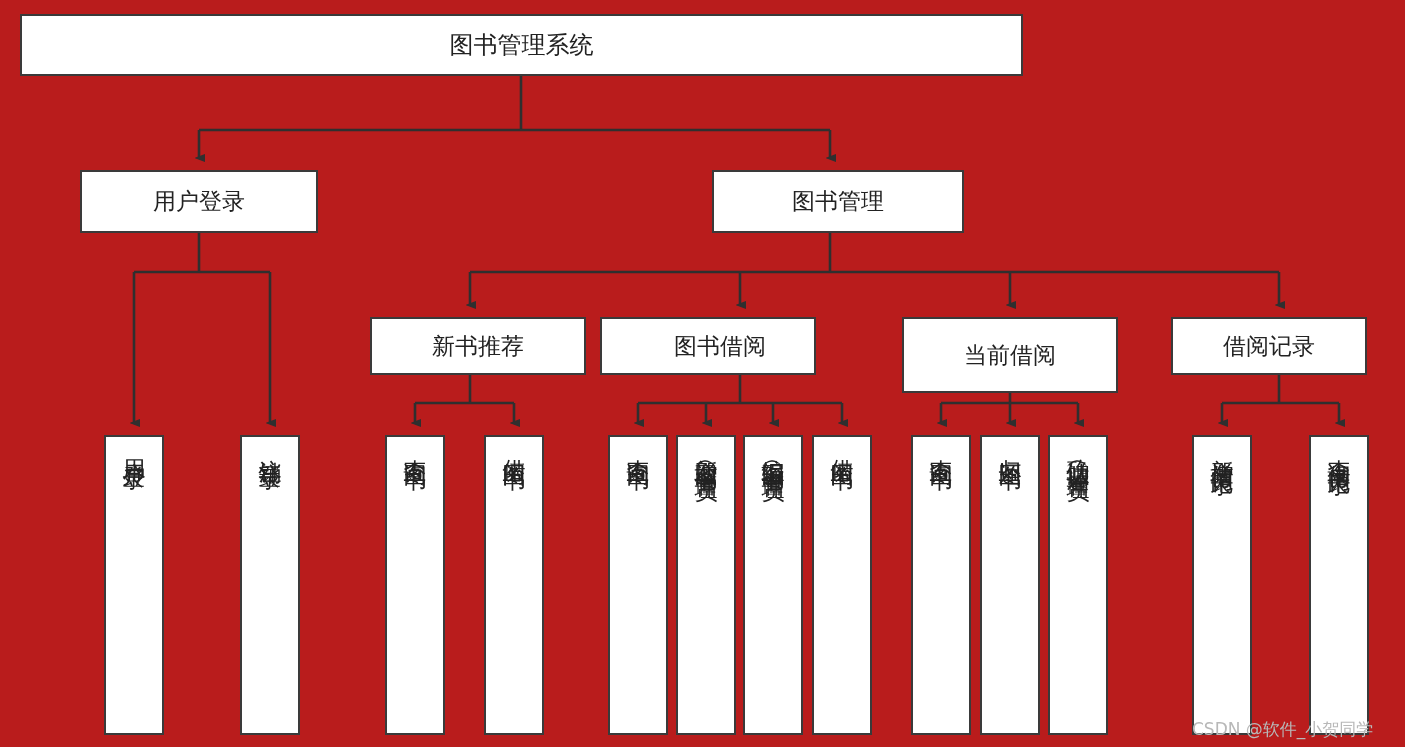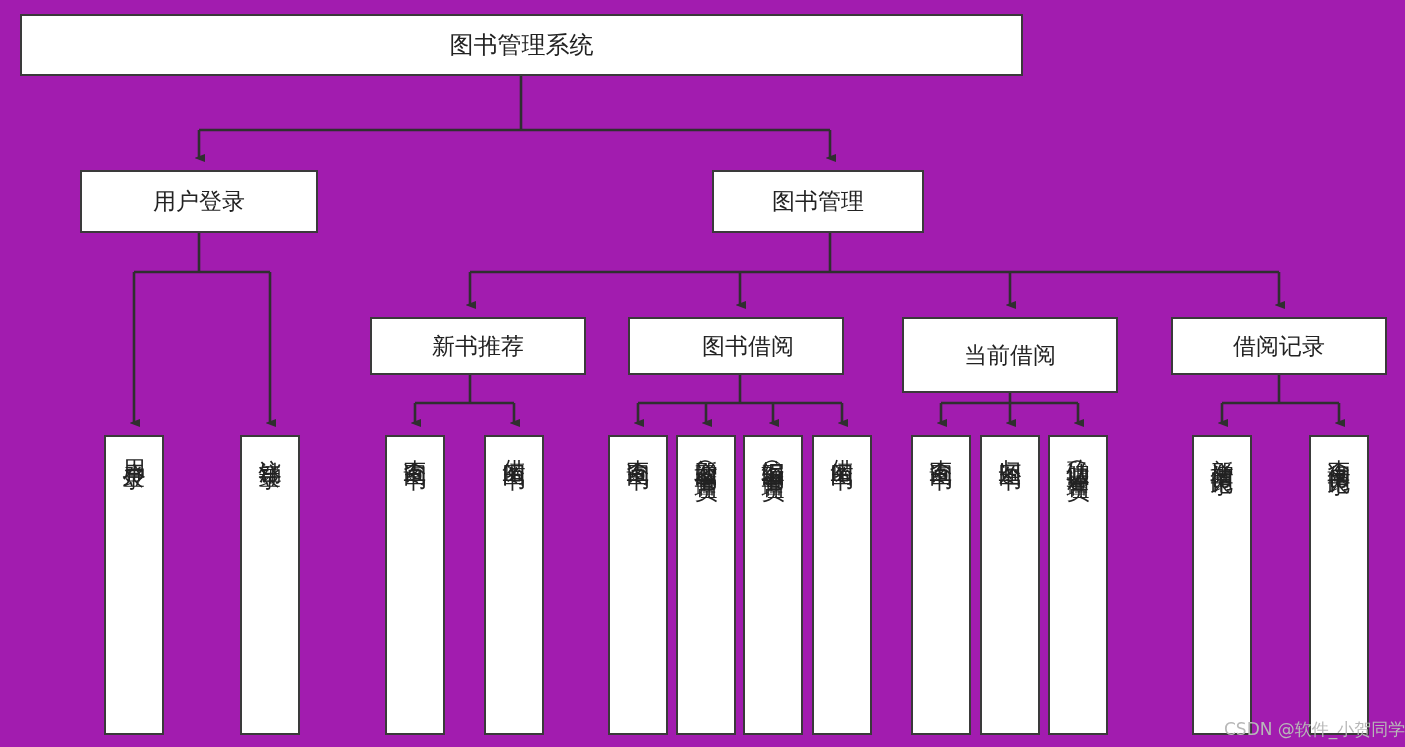--- a/index.html
+++ b/index.html
@@ -8,21 +8,21 @@
     padding: 0;
     background: #ffffff;
   }
   body {
     font-family: "DejaVu Sans", "Liberation Sans", sans-serif;
   }
   #diagram-root {
     position: relative;
     width: 1405px;
     height: 747px;
-    background: #a21caf;
+    background: #b91c1c;
     overflow: hidden;
   }
   svg#connectors {
     position: absolute;
     left: 0;
     top: 0;
     width: 1405px;
     height: 747px;
     pointer-events: none;
   }
@@ -60,21 +60,20 @@
     letter-spacing: 3px;
     line-height: 1;
   }
   .watermark {
     position: absolute;
     font-size: 17px;
     color: #b8b8b8;
     white-space: nowrap;
     z-index: 5;
     font-family: "DejaVu Sans", "Liberation Sans", sans-serif;
-    padding-left: 32px;
   }
 </style>
 </head>
 <body>
 
 <div id="diagram-root">
 
   <svg id="connectors" viewBox="0 0 1405 747">
     <defs>
       <marker id="arrow" markerWidth="10" markerHeight="10" refX="4" refY="6" orient="auto" markerUnits="userSpaceOnUse">
@@ -125,34 +124,34 @@
     </g>
   </svg>
 
   <div class="node root horiz" style="left:20px; top:14px; width:1003px; height:62px;">
     <span class="label">图书管理系统</span>
   </div>
 
   <div class="node horiz" style="left:80px; top:170px; width:238px; height:63px;">
     <span class="label">用户登录</span>
   </div>
-  <div class="node horiz" style="left:712px; top:170px; width:212px; height:63px;">
+  <div class="node horiz" style="left:712px; top:170px; width:252px; height:63px;">
     <span class="label">图书管理</span>
   </div>
 
   <div class="node horiz" style="left:362px; top:317px; width:216px; height:58px;margin-left:8px;">
     <span class="label">新书推荐</span>
   </div>
-  <div class="node horiz" style="left:628px; top:317px; width:216px; height:58px;padding-left:24px;">
+  <div class="node horiz" style="left:600px; top:317px; width:216px; height:58px;padding-left:24px;">
     <span class="label">图书借阅</span>
   </div>
   <div class="node horiz" style="left:902px; top:317px; width:216px; height:76px;">
     <span class="label">当前借阅</span>
   </div>
-  <div class="node horiz" style="left:1171px; top:317px; width:216px; height:58px;">
+  <div class="node horiz" style="left:1171px; top:317px; width:196px; height:58px;">
     <span class="label">借阅记录</span>
   </div>
 
   <div class="node vert" style="left:104px; top:435px; width:60px; height:300px;">
     <span class="label">用户登录</span>
   </div>
   <div class="node vert" style="left:240px; top:435px; width:60px; height:300px;">
     <span class="label">注销登录</span>
   </div>
 

